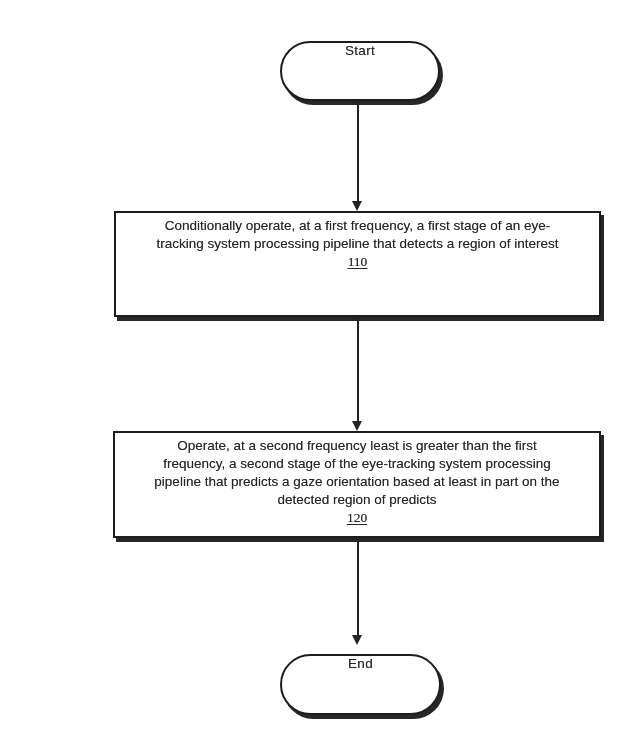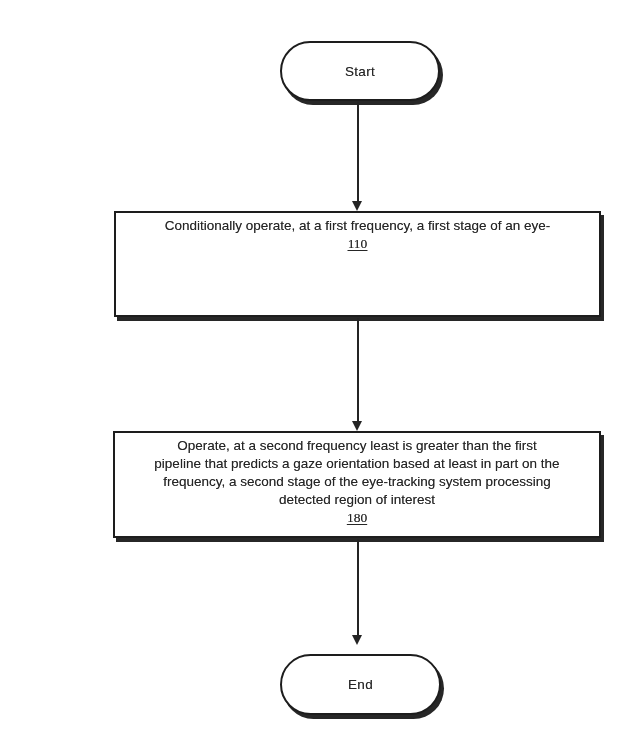--- a/index.html
+++ b/index.html
@@ -13,21 +13,20 @@
     overflow: hidden;
   }
   .terminator {
     position: absolute;
     box-sizing: border-box;
     background: #ffffff;
     border: 2px solid #1d1d1d;
     border-radius: 31px;
     box-shadow: 3px 4px 0 0 #272727;
     display: flex;
-    align-items: center;
     justify-content: center;
     font-size: 13.5px;
     letter-spacing: 0.3px;
     text-shadow: 0 0 0.5px rgba(40,40,40,0.55);
   }
   .process {
     position: absolute;
     box-sizing: border-box;
     background: #ffffff;
     border: 2px solid #1d1d1d;
@@ -75,32 +74,33 @@
 
   <div id="start-node" class="terminator">
     <span>Start</span>
   </div>
 
   <div id="line-1" class="arrow-line"></div>
   <div id="head-1" class="arrow-head"></div>
 
   <div id="step-110" class="process">
     <span class="proc-line">Conditionally operate, at a first frequency, a first stage of an eye-</span>
+    <span class="proc-line">tracking system processing pipeline that detects a region of interest</span>
     <span class="proc-line ref-num">110</span>
   </div>
 
   <div id="line-2" class="arrow-line"></div>
   <div id="head-2" class="arrow-head"></div>
 
   <div id="step-120" class="process">
     <span class="proc-line">Operate, at a second frequency least is greater than the first</span>
+    <span class="proc-line">frequency, a second stage of the eye-tracking system processing</span>
     <span class="proc-line">pipeline that predicts a gaze orientation based at least in part on the</span>
-    <span class="proc-line">frequency, a second stage of the eye-tracking system processing</span>
-    <span class="proc-line">detected region of interest</span>
-    <span class="proc-line ref-num">180</span>
+    <span class="proc-line">detected region of predicts</span>
+    <span class="proc-line ref-num">120</span>
   </div>
 
   <div id="line-3" class="arrow-line"></div>
   <div id="head-3" class="arrow-head"></div>
 
   <div id="end-node" class="terminator">
     <span>End</span>
   </div>
 
 </div>

